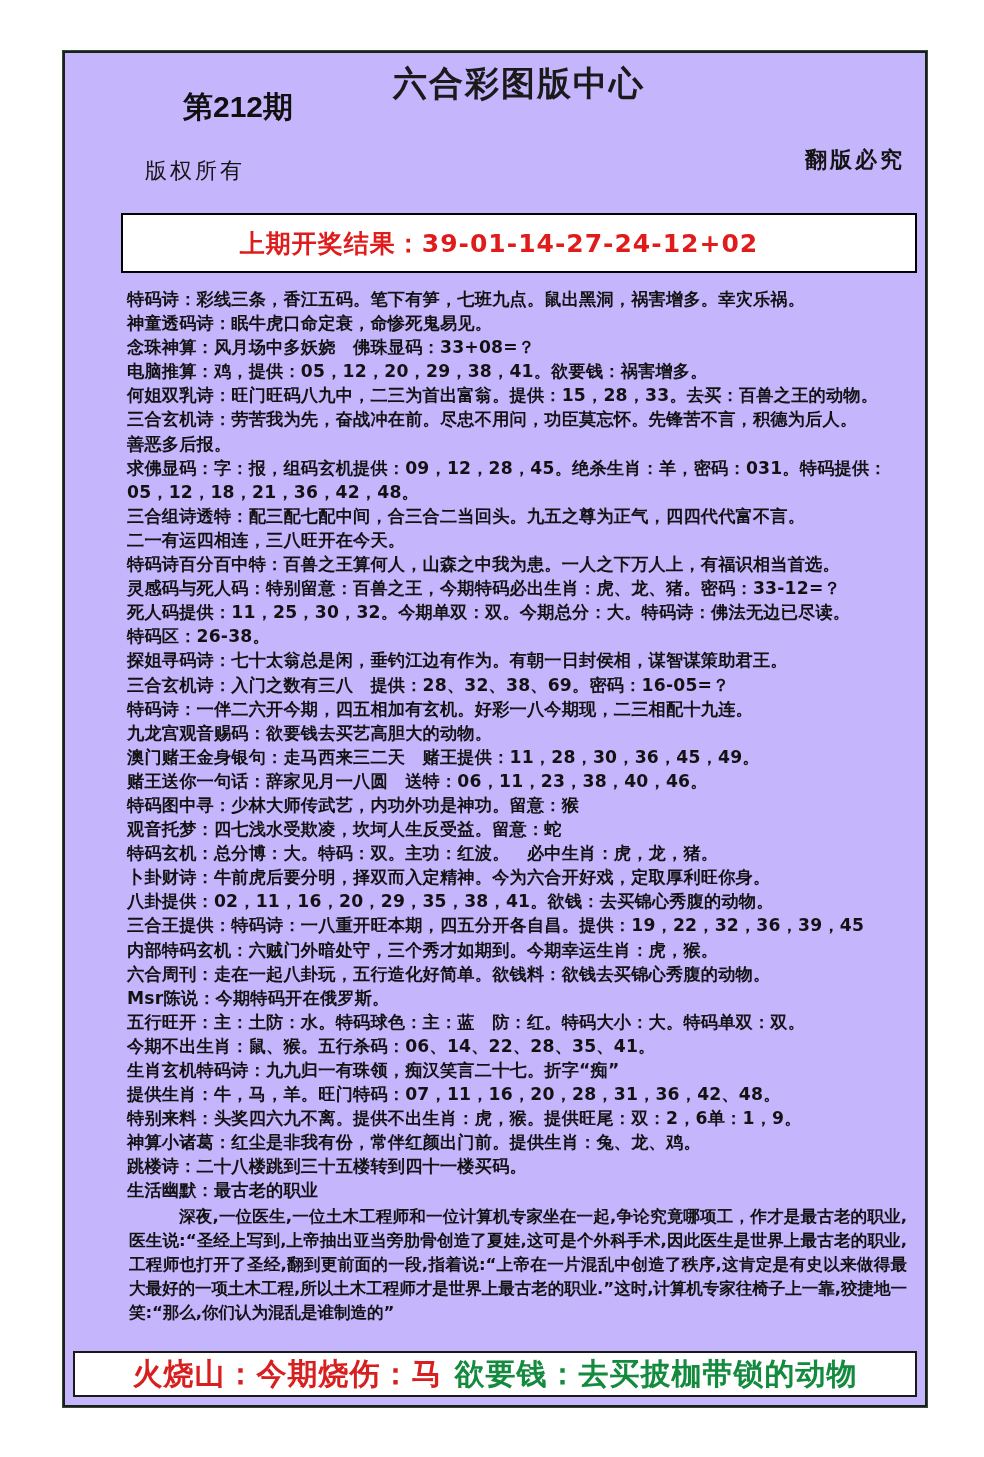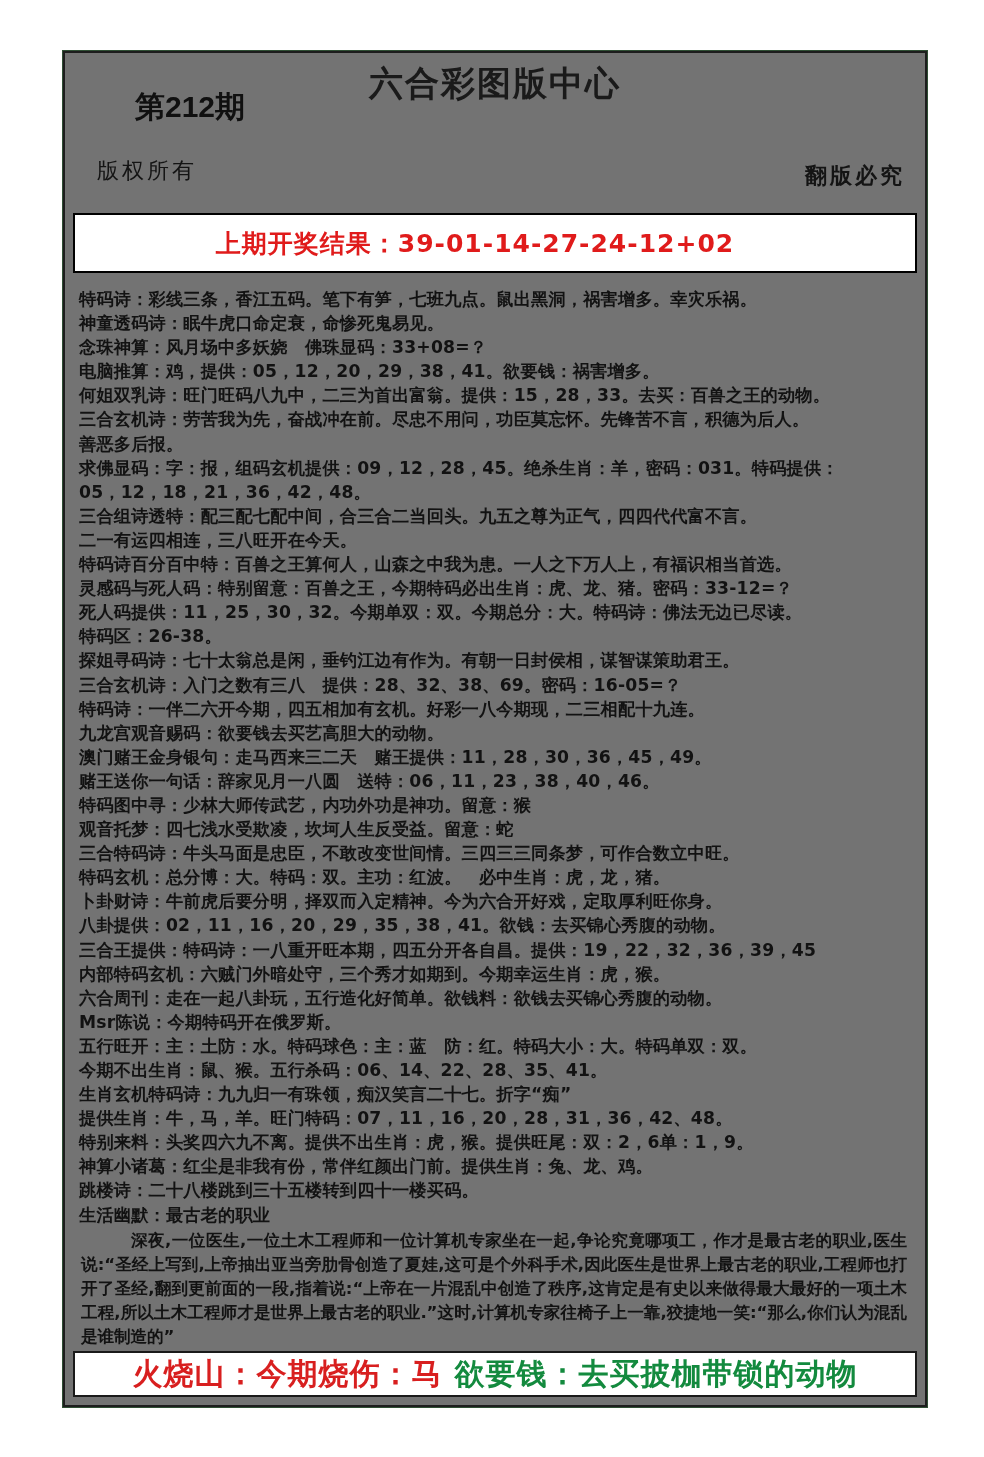--- a/index.html
+++ b/index.html
@@ -15,23 +15,24 @@
     overflow: hidden;
   }
 
   
   #page {
     position: absolute;
     left: 62px;
     top: 50px;
     width: 866px;
     height: 1358px;
-    background: #737373;
+    background: #c4b5fd;
     border: 3px solid #1d1d1d;
     box-sizing: border-box;
+    padding-left: 48px;
   }
   #page::after{
     content:"";
     position:absolute;
     left:-3px; top:-3px; right:-3px; bottom:-3px;
     border:1px solid #2f4f34;
     pointer-events:none;
   }
 
   
@@ -55,21 +56,21 @@
     top: 103px;
     font-size: 22px;
     font-weight: 400;
     color: #141414;
     font-family: "DejaVu Serif", serif;
     letter-spacing: 3px;
   }
   .copyright-right {
     position: absolute;
     right: 20px;
-    top: 108px;
+    top: 92px;
     font-size: 22px;
     font-weight: 700;
     color: #141414;
     font-family: "DejaVu Serif", serif;
     letter-spacing: 3px;
     margin-left: 24px;
   }
   .brand-top {
     position: absolute;
     left: 0;
@@ -213,21 +214,20 @@
     <div class="line">死人码提供：11，25，30，32。今期单双：双。今期总分：大。特码诗：佛法无边已尽读。</div>
     <div class="line">特码区：26-38。</div>
     <div class="line">探姐寻码诗：七十太翁总是闲，垂钓江边有作为。有朝一日封侯相，谋智谋策助君王。</div>
     <div class="line">三合玄机诗：入门之数有三八　提供：28、32、38、69。密码：16-05=？</div>
     <div class="line">特码诗：一伴二六开今期，四五相加有玄机。好彩一八今期现，二三相配十九连。</div>
     <div class="line">九龙宫观音赐码：欲要钱去买艺高胆大的动物。</div>
     <div class="line">澳门赌王金身银句：走马西来三二天　赌王提供：11，28，30，36，45，49。</div>
     <div class="line">赌王送你一句话：辞家见月一八圆　送特：06，11，23，38，40，46。</div>
     <div class="line">特码图中寻：少林大师传武艺，内功外功是神功。留意：猴</div>
     <div class="line">观音托梦：四七浅水受欺凌，坎坷人生反受益。留意：蛇</div>
-    <div class="line">三合特码诗：牛头马面是忠臣，不敢改变世间情。三四三三同条梦，可作合数立中旺。</div>
     <div class="line">特码玄机：总分博：大。特码：双。主功：红波。　必中生肖：虎，龙，猪。</div>
     <div class="line">卜卦财诗：牛前虎后要分明，择双而入定精神。今为六合开好戏，定取厚利旺你身。</div>
     <div class="line">八卦提供：02，11，16，20，29，35，38，41。欲钱：去买锦心秀腹的动物。</div>
     <div class="line">三合王提供：特码诗：一八重开旺本期，四五分开各自昌。提供：19，22，32，36，39，45</div>
     <div class="line">内部特码玄机：六贼门外暗处守，三个秀才如期到。今期幸运生肖：虎，猴。</div>
     <div class="line">六合周刊：走在一起八卦玩，五行造化好简单。欲钱料：欲钱去买锦心秀腹的动物。</div>
     <div class="line plain">Msr陈说：今期特码开在俄罗斯。</div>
     <div class="line">五行旺开：主：土防：水。特码球色：主：蓝　防：红。特码大小：大。特码单双：双。</div>
     <div class="line">今期不出生肖：鼠、猴。五行杀码：06、14、22、28、35、41。</div>
     <div class="line">生肖玄机特码诗：九九归一有珠领，痴汉笑言二十七。折字“痴”</div>

